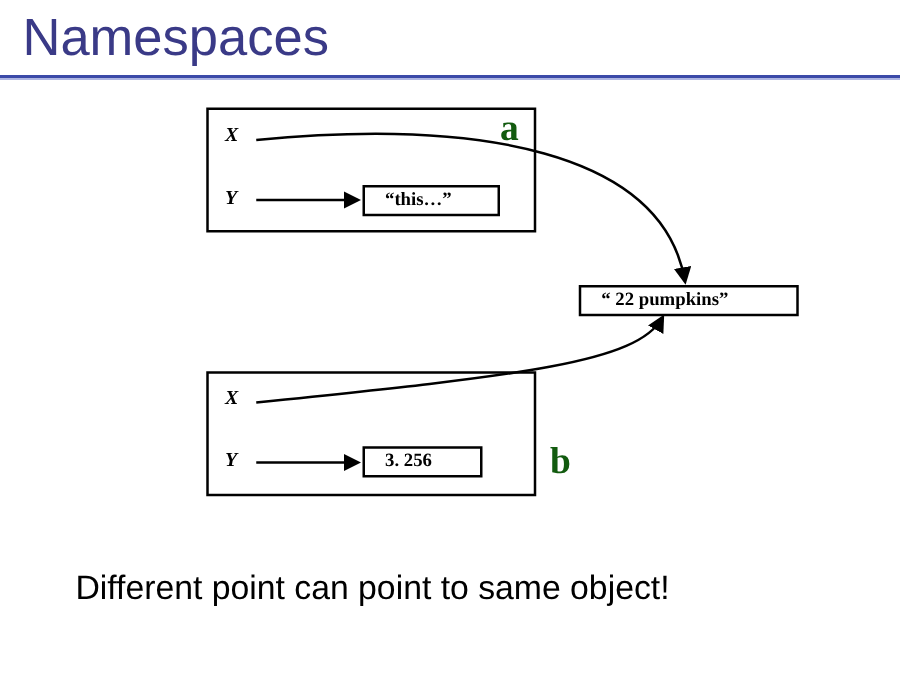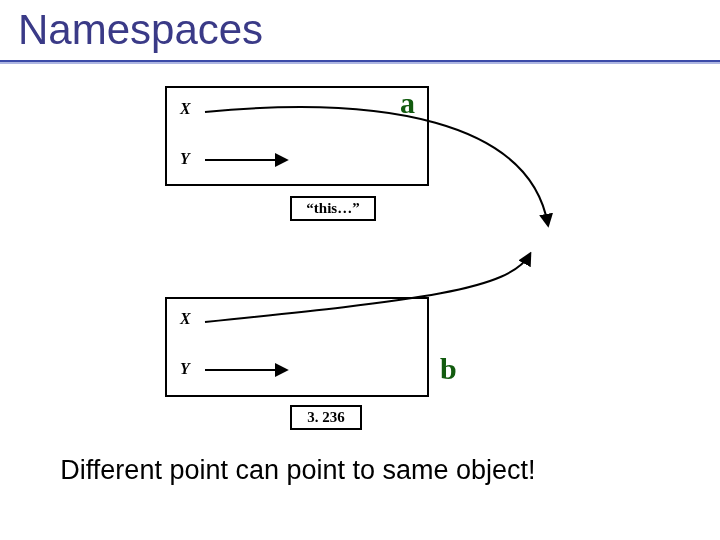--- a/index.html
+++ b/index.html
@@ -47,24 +47,23 @@
 
   .var-label {
     position: absolute;
     font: bold 16px "Comic Sans MS", "Comic Sans", cursive;
     font-style: italic;
   }
   .val-box {
     position: absolute;
     border: 2px solid #000;
     font: bold 15px "Comic Sans MS", "Comic Sans", cursive;
-    text-align: center;
-    padding: 2px 4px;
+    text-align: left;
+    padding: 2px 16px;
     background: #fff;
-    margin-top: 48px;
   }
   .ns-name {
     position: absolute;
     font: bold 30px "Comic Sans MS", "Comic Sans", cursive;
     color: #125b0f;
   }
   .caption {
     position: absolute;
     left: 0;
     right: 0;
@@ -88,25 +87,26 @@
 
   <div class="title">Namespaces</div>
   <div class="rule"></div>
 
   <div class="ns-box ns-a"></div>
   <div class="var-label" style="left:180px; top:100px;">X</div>
   <div class="var-label" style="left:180px; top:150px;">Y</div>
   <div class="val-box" style="left:290px; top:148px; width:74px;">“this…”</div>
   <div class="ns-name" style="left:400px; top:86px;">a</div>
 
+  <div class="val-box" style="left:463px; top:228px; width:140px;">“ 22 pumpkins”</div>
 
   <div class="ns-box ns-b"></div>
   <div class="var-label" style="left:180px; top:310px;">X</div>
   <div class="var-label" style="left:180px; top:360px;">Y</div>
-  <div class="val-box" style="left:290px; top:357px; width:60px;">3. 236</div>
+  <div class="val-box" style="left:290px; top:357px; width:60px;">3. 256</div>
   <div class="ns-name" style="left:440px; top:352px;">b</div>
 
   <div class="caption">Different point can point to same object!</div>
 
   <svg id="arrows" viewBox="0 0 720 540">
     <defs>
       <marker id="ah" viewBox="0 0 10 10" refX="8" refY="5" markerWidth="7" markerHeight="7" orient="auto-start-reverse">
         <path d="M 0 0 L 10 5 L 0 10 z" fill="#000"></path>
       </marker>
     </defs>

